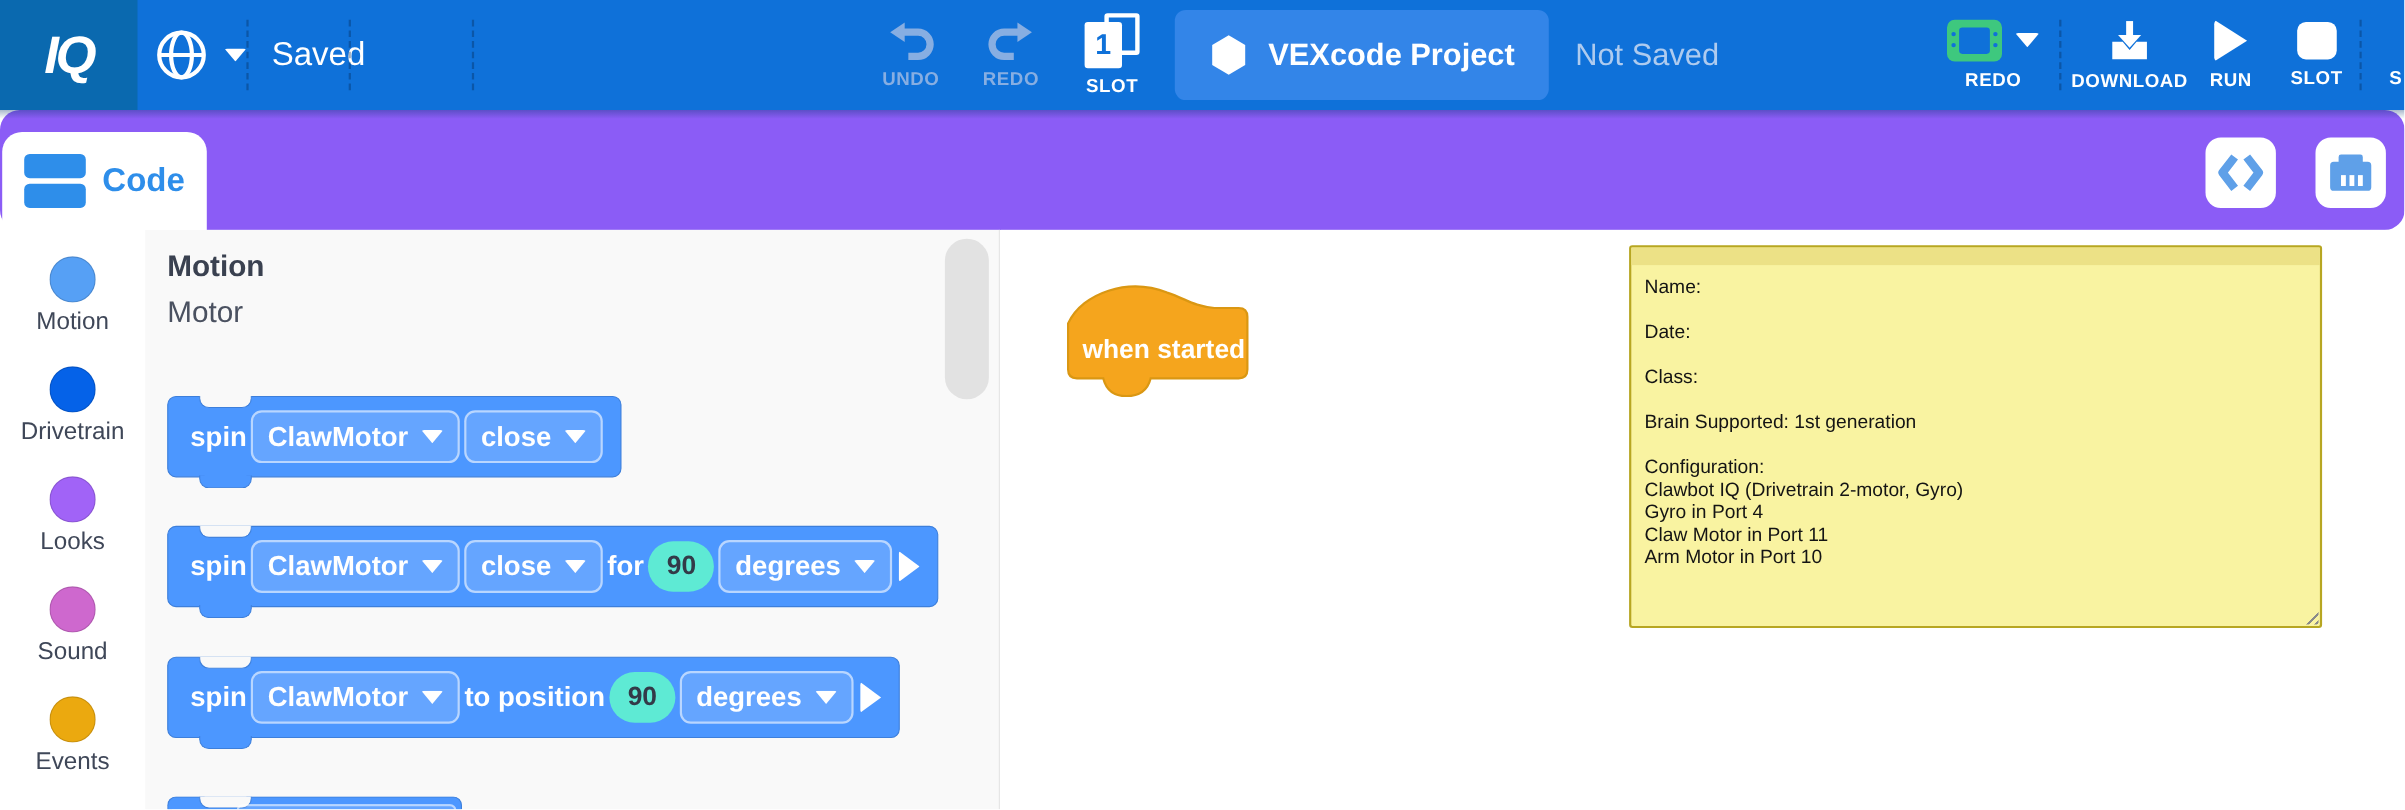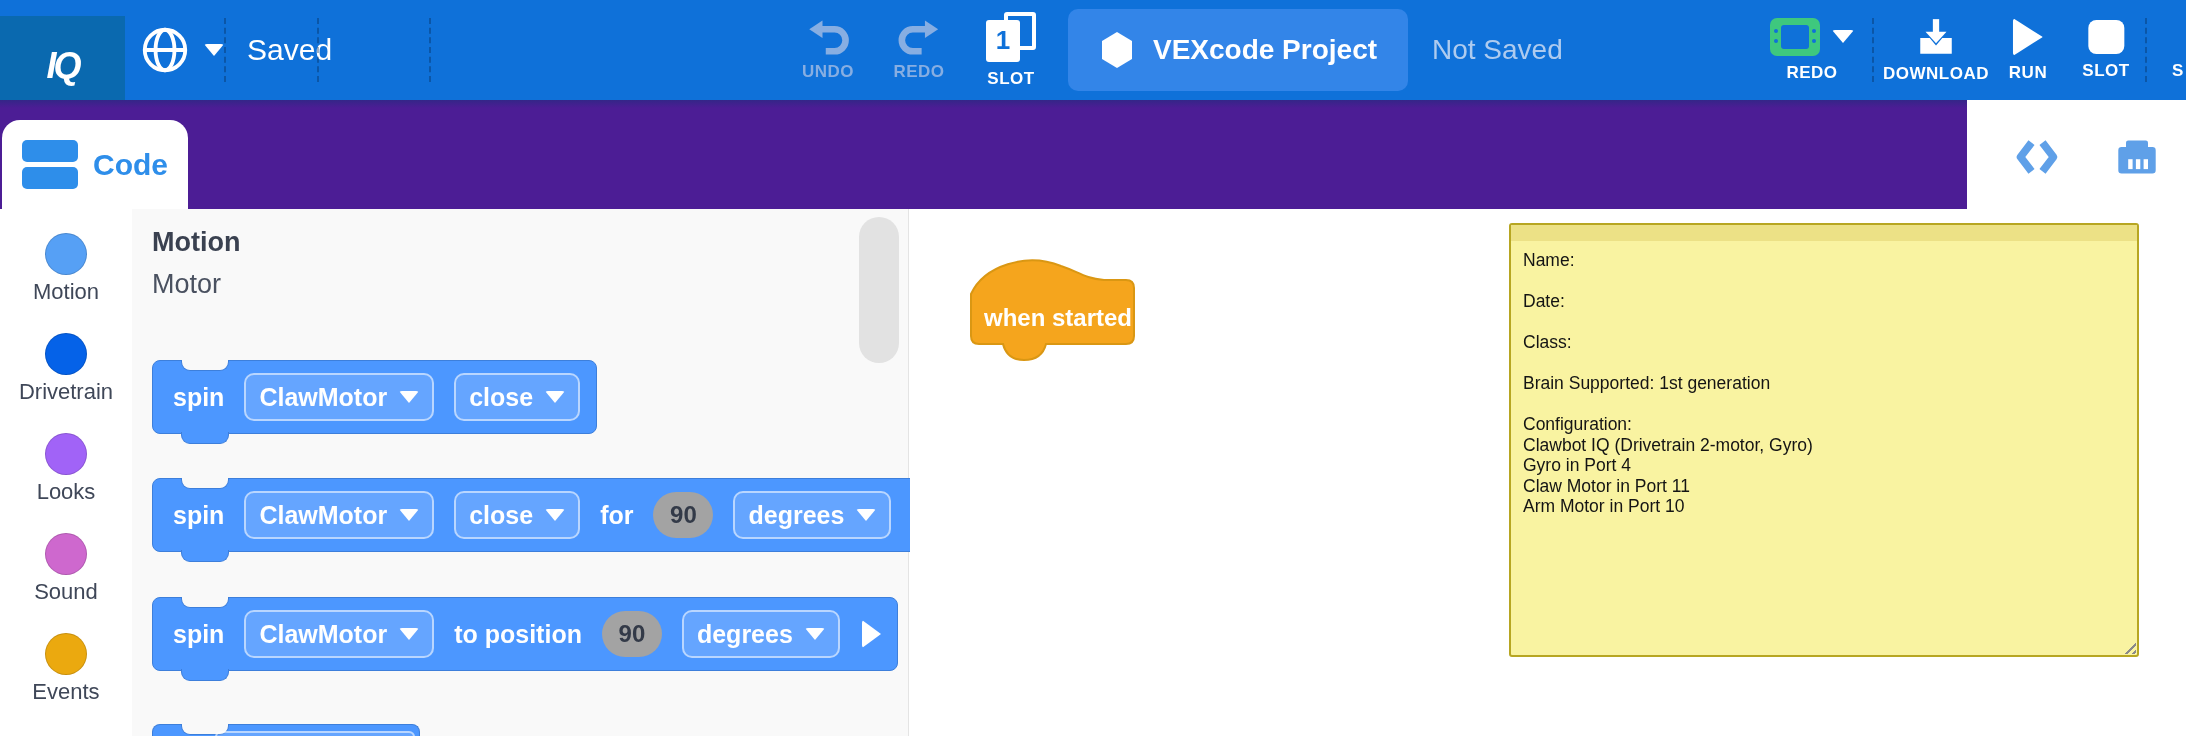--- a/index.html
+++ b/index.html
@@ -2,23 +2,23 @@
 <html><head>
 <meta charset="utf-8">
 <style>
   * { margin:0; padding:0; box-sizing:border-box; }
   html,body { background:#fff; }
   #app { position:relative; width:2186px; height:736px; overflow:hidden;
          font-family:"Liberation Sans", sans-serif; background:#fff; }
 
   
   .topbar { position:absolute; left:0; top:0; width:2186px; height:100px; background:#0F71D9; }
-  .logo-box { position:absolute; left:0; top:16px; width:125px; height:100px; background:#0A69AF;
+  .logo-box { position:absolute; left:0; top:0; width:125px; height:100px; background:#0A69AF;
               display:flex; align-items:center; justify-content:center;
-              color:#fff; font-size:36px; font-weight:800; font-style:italic; letter-spacing:-3px; }
+              color:#fff; font-size:48px; font-weight:800; font-style:italic; letter-spacing:-3px; }
   .tb-abs { position:absolute; top:0; height:100px; display:flex; align-items:center; }
   .tb-col { position:absolute; top:0; height:100px; display:flex; flex-direction:column;
             align-items:center; justify-content:center; gap:7px; transform:translateX(-50%); }
   .tb-label { color:#fff; font-size:17px; font-weight:700; letter-spacing:.5px; white-space:nowrap; }
   .tb-label.dim { color:#87AEE2; }
   .menu-item { color:#fff; font-size:30px; }
   .vsep { position:absolute; top:18px; height:64px; width:0; border-left:2px dashed rgba(6,42,86,.38); }
   .caret-down { width:0; height:0; border-left:11px solid transparent; border-right:11px solid transparent;
                 border-top:13px solid #fff; border-radius:3px; }
   .project-btn { position:absolute; left:1068px; top:9px; width:340px; height:82px; background:#3385E8;
@@ -34,21 +34,21 @@
   .run-glyph { width:0; height:0; border-top:19px solid transparent; border-bottom:19px solid transparent;
                border-left:30px solid #fff; border-radius:4px; }
   .slot-glyph { position:relative; width:50px; height:50px; }
   .slot-glyph .back { position:absolute; right:0; top:0; width:32px; height:38px; border:4px solid #fff; border-radius:3px; }
   .slot-glyph .front { position:absolute; left:0; bottom:0; width:34px; height:42px; background:#fff; border-radius:3px;
                        display:flex; align-items:center; justify-content:center;
                        color:#0F71D9; font-size:26px; font-weight:700; }
   .clipped-label { position:absolute; left:2172px; top:61px; color:#fff; font-size:17px; font-weight:700; }
 
   
-  .subbar { position:absolute; left:0; top:100px; width:1967px; height:109px; background:#4c1d95; }
+  .subbar { position:absolute; left:0; top:100px; width:2186px; height:109px; background:#8b5cf6;border-radius:18px; }
   .subbar::before { content:""; position:absolute; left:0; top:0; right:0; height:8px;
                     background:linear-gradient(rgba(8,54,110,.35), rgba(8,54,110,0)); }
   .code-tab { position:absolute; left:2px; top:20px; width:186px; height:89px; background:#fff;
               border-radius:18px 18px 0 0; display:flex; align-items:center; justify-content:center; gap:15px; }
   .code-tab-icon { display:flex; flex-direction:column; gap:5px; }
   .code-tab-icon i { display:block; width:56px; height:22px; background:#2E8EEA; border-radius:5px; }
   .code-tab-label { color:#2E8EEA; font-size:30px; font-weight:700; }
   .sq-btn { position:absolute; top:25px; width:64px; height:64px; background:#fff; border-radius:14px;
             display:flex; align-items:center; justify-content:center; }
 
@@ -60,49 +60,49 @@
   .cat-circle { width:42px; height:42px; border-radius:50%; border:1px solid rgba(0,0,0,.15); }
   .cat-label { margin-top:4px; font-size:22px; color:#3F4758; line-height:26px; }
 
   .palette { position:absolute; left:132px; top:0; width:777px; height:527px; background:#F9F9F9;
              border-right:1px solid #E4E4E4; }
   .pal-title { position:absolute; left:20px; top:18px; font-size:27px; font-weight:800; color:#3A4150; }
   .pal-sub   { position:absolute; left:20px; top:60px; font-size:27px; color:#4A5160; }
   .pal-scroll { position:absolute; left:727px; top:8px; width:40px; height:146px; background:#E2E2E2; border-radius:20px; }
 
   .block { position:absolute; left:20px; height:74px; background:#4C97FF; border:1px solid #3D7FDB;
-           border-radius:8px; display:inline-flex; align-items:center; gap:20px; padding:0 16px 0 20px; }
+           border-radius:8px; display:inline-flex; align-items:center; gap:4px; padding:0 16px 0 20px; }
   .block::before { content:""; position:absolute; top:-1px; left:28px; width:46px; height:10px;
                    background:#F9F9F9; border:1px solid #3D7FDB; border-top:none; border-radius:0 0 9px 9px; }
   .block::after  { content:""; position:absolute; bottom:-11px; left:28px; width:46px; height:11px;
                    background:#4C97FF; border:1px solid #3D7FDB; border-top:none; border-radius:0 0 9px 9px; }
   .blabel { color:#fff; font-size:25px; font-weight:700; white-space:nowrap; }
   .bfield { height:48px; border:2px solid rgba(255,255,255,.55); background:rgba(255,255,255,.14);
             border-radius:10px; display:flex; align-items:center; gap:12px; padding:0 13px; }
   .bfield .fcaret { width:0; height:0; border-left:10px solid transparent; border-right:10px solid transparent;
                     border-top:12px solid #fff; border-radius:3px; }
-  .bnum { height:46px; min-width:60px; padding:0 10px; background:#a3a3a3; border-radius:23px;
+  .bnum { height:46px; min-width:60px; padding:0 10px; background:#5eead4; border-radius:23px;
           display:flex; align-items:center; justify-content:center;
           color:#333A48; font-size:24px; font-weight:700; }
   .bexpand { width:0; height:0; border-top:14px solid transparent; border-bottom:14px solid transparent;
              border-left:19px solid #fff; border-radius:3px; margin-left:2px; }
   .block-partial { position:absolute; left:20px; top:515px; width:268px; height:12px; background:#4C97FF;
                    border:1px solid #3D7FDB; border-bottom:none; border-radius:8px 8px 0 0; }
   .block-partial::before { content:""; position:absolute; top:-1px; left:28px; width:46px; height:10px;
                    background:#F9F9F9; border:1px solid #3D7FDB; border-top:none; border-radius:0 0 9px 9px; }
   .block-partial .pfield { position:absolute; left:62px; top:6px; width:200px; height:6px;
                    background:rgba(255,255,255,.14); border:2px solid rgba(255,255,255,.55);
                    border-bottom:none; border-radius:10px 10px 0 0; }
 
   .canvas { position:absolute; left:910px; top:0; width:1276px; height:527px; background:#fff; }
   .hat-block { position:absolute; left:56px; top:49px; width:184px; height:104px; cursor:pointer; }
   .hat-label { position:absolute; left:0; top:46px; width:184px; text-align:center;
                color:#fff; font-size:24px; font-weight:700; }
 
-  .note { position:absolute; left:599px; top:14px; width:630px; height:434px; background:#F9F3A1;
+  .note { position:absolute; left:571px; top:14px; width:630px; height:348px; background:#F9F3A1;
           border:2px solid #B7A622; border-radius:3px; }
   .note-header { height:16px; background:#ECE186; }
   .note-body { padding:9px 12px; font-size:17.5px; line-height:20.5px; color:#141414; white-space:pre-line; }
   .note-resize { position:absolute; right:1px; bottom:1px; width:15px; height:15px;
                  background:repeating-linear-gradient(135deg, transparent 0 3px, #8a8a8a 3px 5px);
                  clip-path:polygon(100% 0, 100% 100%, 0 100%); }
 </style>
 </head>
 <body>
 

